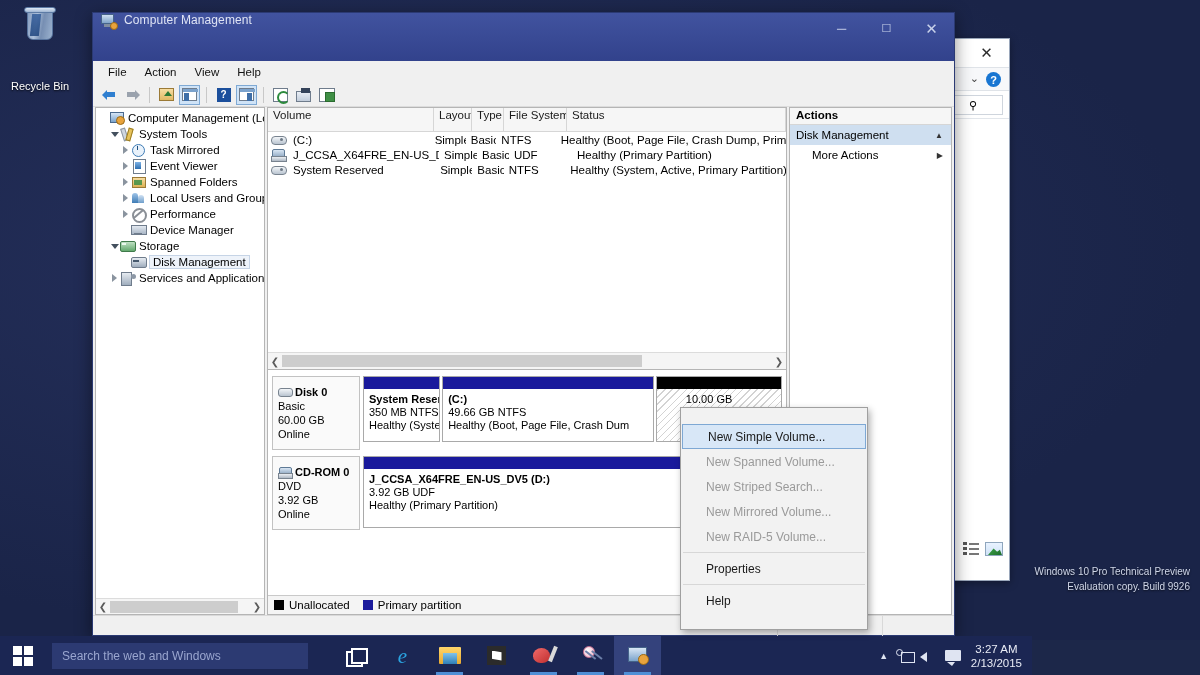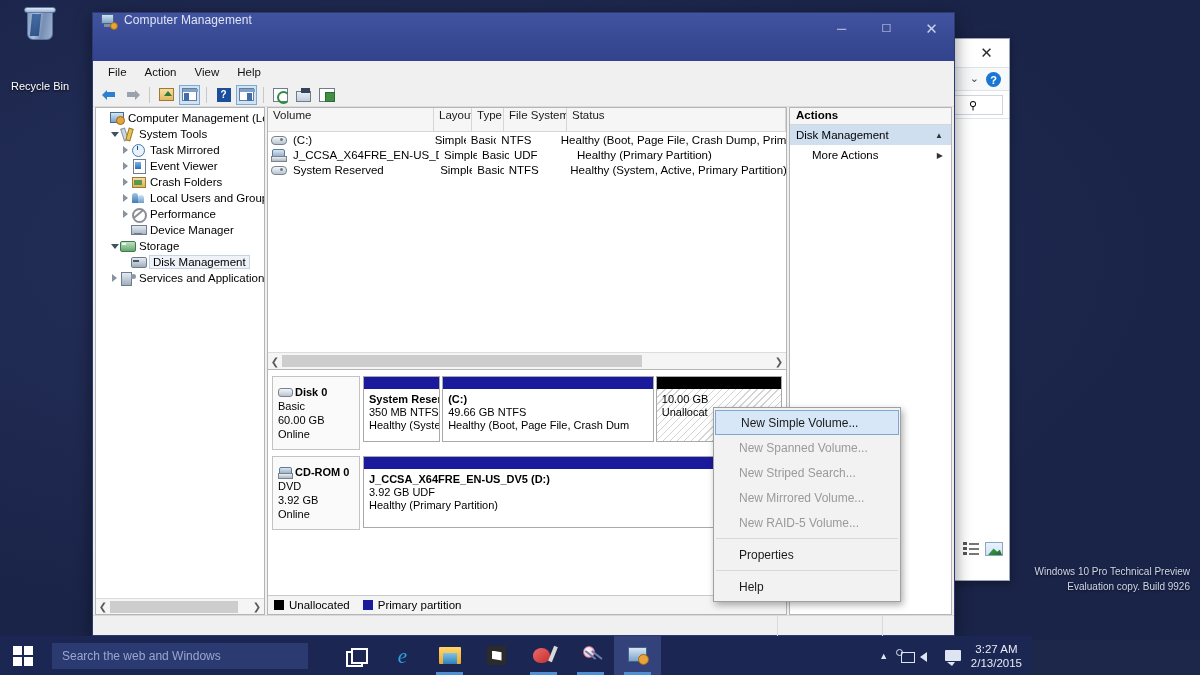--- a/index.html
+++ b/index.html
@@ -295,21 +295,21 @@
   .d-ico-cd:after{content:"";position:absolute;left:0;top:6px;width:13px;height:4px;
     background:linear-gradient(180deg,#eceff3,#aeb8c4);border:1px solid #78838f;}
   .parts{ flex:1 1 auto; display:flex; gap:2px; margin-left:3px; min-width:0;}
   .part{ position:relative; border:1px solid #a9a9a9; background:#fff; min-width:0; }
   .part .bar{ height:12px; }
   .part .ptxt{ padding:4px 5px; font-size:11px; line-height:13px; overflow:hidden; white-space:nowrap; }
   .part .ptxt .pname{ font-weight:bold; }
   .part.unalloc{
     background-image:repeating-linear-gradient(135deg,#ffffff 0 4px,#d3d3d3 4px 5px);
   }
-  .part.unalloc .ptxt{ background:transparent; }
+  .part.unalloc .ptxt{ background:transparent;margin-left:24px; }
   #graph-legend{
     position:absolute; left:0; right:0; bottom:0; height:19px;
     border-top:1px solid #c9c9c9; background:#f4f4f4;
     display:flex; align-items:center; gap:5px; padding-left:6px; font-size:11.5px;
   }
   .lgsw{ width:10px;height:10px; display:inline-block; }
   
   #actionspane{
     width:163px; flex:0 0 163px; margin:0 2px 0 0; border:1px solid #b5b5b5; background:#fff;
     display:flex; flex-direction:column;
@@ -327,21 +327,21 @@
   #statusbar{
     height:20px; flex:0 0 auto; background:#f0f0f0; border-top:1px solid #d9d9d9;
     display:flex; align-items:center;
   }
   #statusbar .sseg{ height:20px; border-left:1px solid #d9d9d9; }
   
   #ctxmenu{
     position:absolute; left:680px; top:407px; width:188px;
     background:#f2f2f2; border:1px solid #a0a0a0;
     box-shadow:2px 3px 7px rgba(0,0,0,.32);
-    padding:2px 0; z-index:50;margin-left:33px;
+    padding:16px 0; z-index:50;
   }
   #ctxmenu .cmi{
     height:25px; display:flex; align-items:center; padding-left:25px;
     font-size:12px; color:#1a1a1a; white-space:nowrap;
   }
   #ctxmenu .cmi.disabled{ color:#9a9a9a; }
   #ctxmenu .cmi.selected{
     background:#d8e7f7; border:1px solid #7ea8d4; height:25px; margin:0 1px;
   }
   #ctxmenu .cmsep{ height:1px; background:#d7d7d7; margin:3px 2px; }
@@ -546,21 +546,21 @@
                 <span class="tri-r"></span>
               </span>
               <span class="tico i-event"></span>
               <span class="tlbl">Event Viewer</span>
             </div>
             <div class="trow" style="padding-left: 24px;">
               <span class="exp">
                 <span class="tri-r"></span>
               </span>
               <span class="tico i-shared"></span>
-              <span class="tlbl">Crash Folders</span>
+              <span class="tlbl">Spanned Folders</span>
             </div>
             <div class="trow" style="padding-left: 24px;">
               <span class="exp">
                 <span class="tri-r"></span>
               </span>
               <span class="tico i-users"></span>
               <span class="tlbl">Local Users and Groups</span>
             </div>
             <div class="trow" style="padding-left: 24px;">
               <span class="exp">

